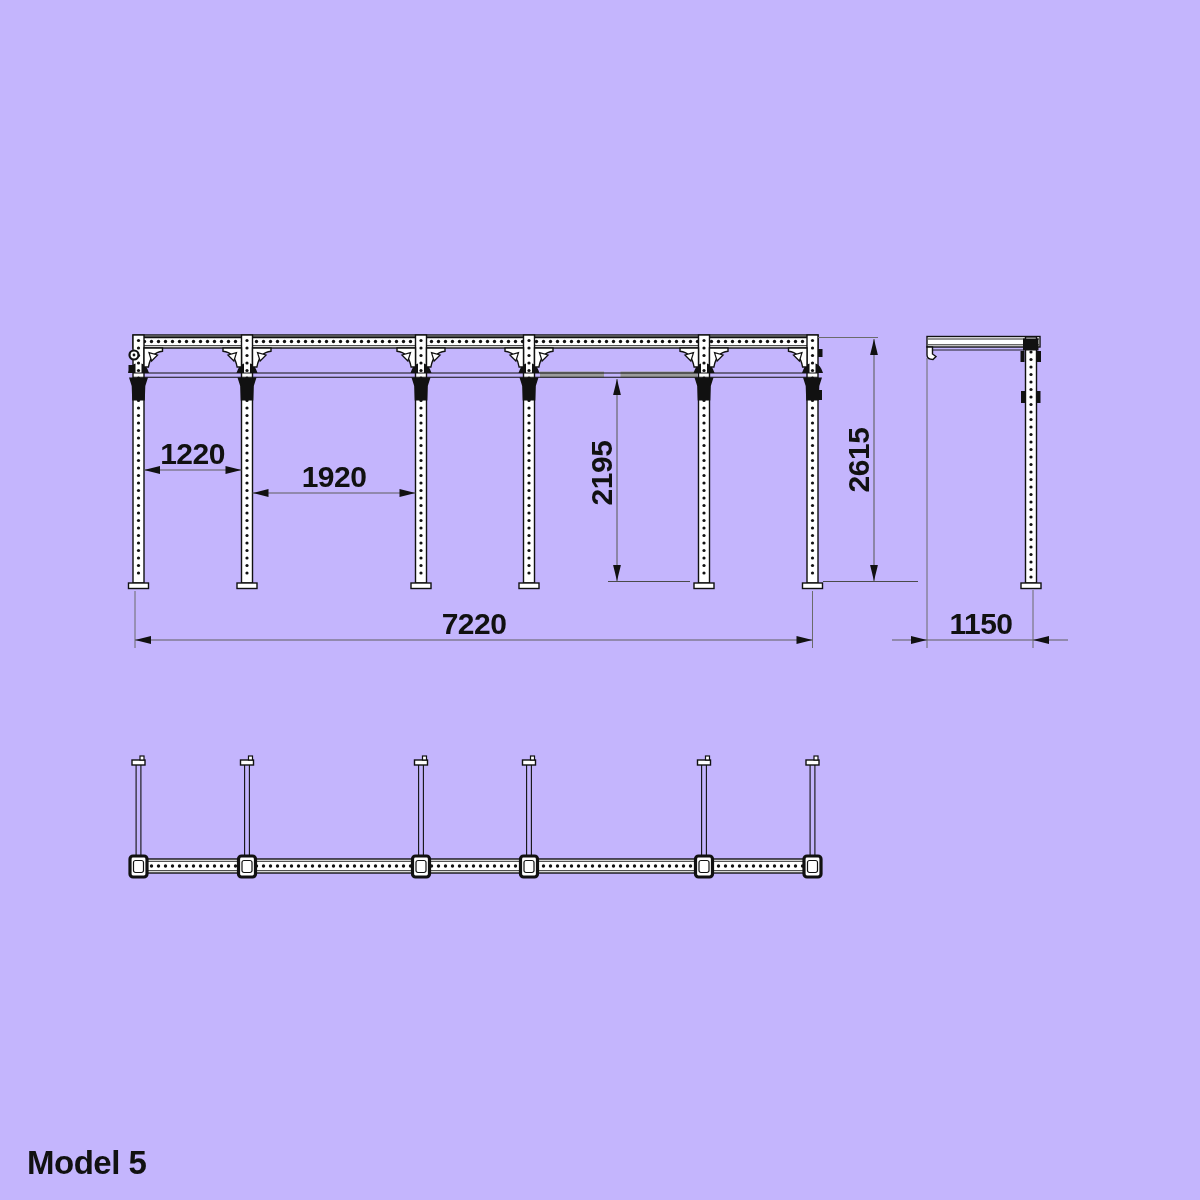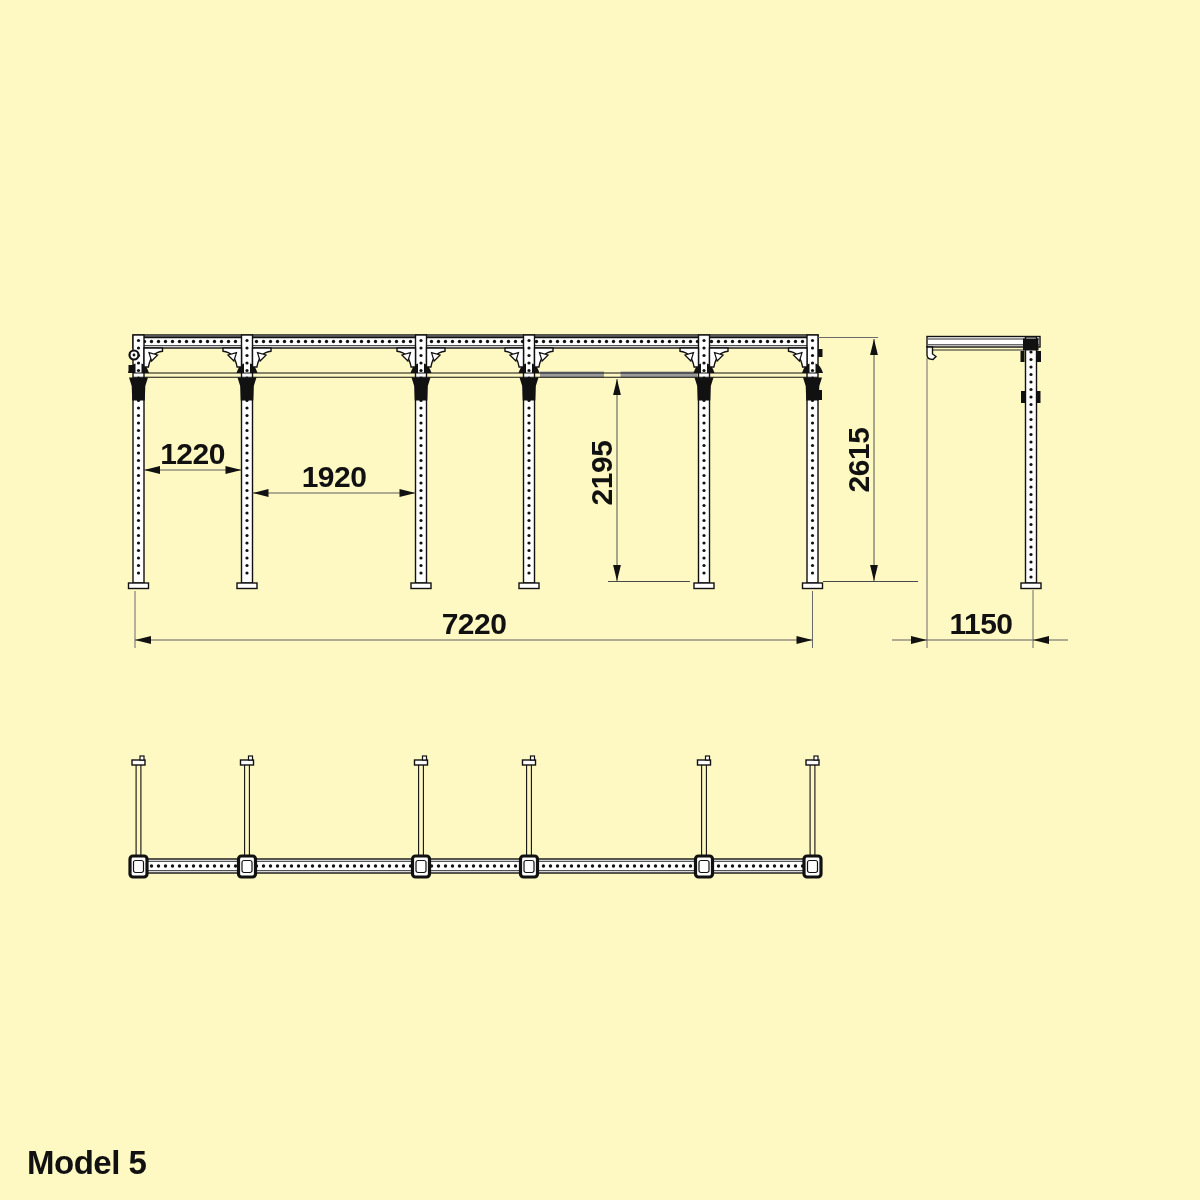--- a/index.html
+++ b/index.html
@@ -1,16 +1,16 @@
 <!DOCTYPE html>
 <html><head>
 <meta charset="utf-8">
 <style>
   html,body{margin:0;padding:0;background:#fff;}
-  .page{position:relative;width:1200px;height:1200px;background:#fef9c3;overflow:hidden;
+  .page{position:relative;width:1200px;height:1200px;background:#c4b5fd;overflow:hidden;
         font-family:"Liberation Sans",sans-serif;}
   svg{position:absolute;left:0;top:0;}
   .part{fill:#fff;stroke:#111;stroke-width:1.4;}
   .thickpart{fill:#fff;stroke:#111;stroke-width:3.2;}
   .thinpart{fill:#fff;stroke:#111;stroke-width:1.2;}
   .edge{stroke:#111;stroke-width:1.1;fill:none;}
   .edgeheavy{stroke:#111;stroke-width:1.9;fill:none;}
   .edgelight{stroke:#111;stroke-width:0.9;fill:none;}
   .holes{fill:#111;stroke:none;}
   .black{fill:#111;stroke:none;}

